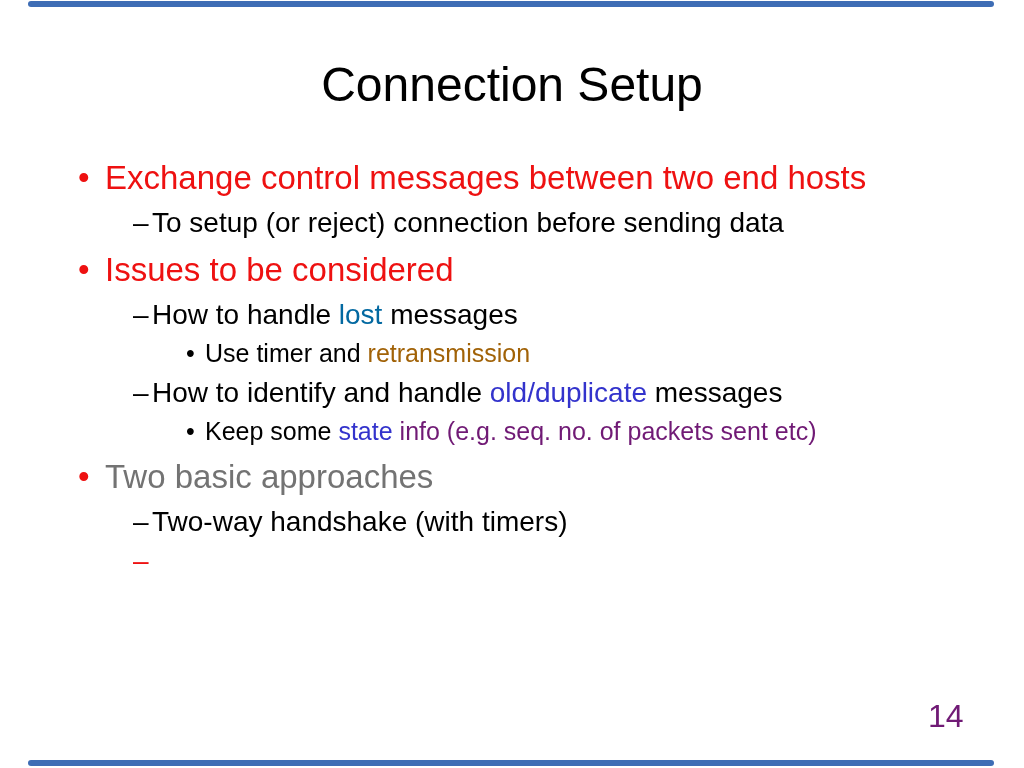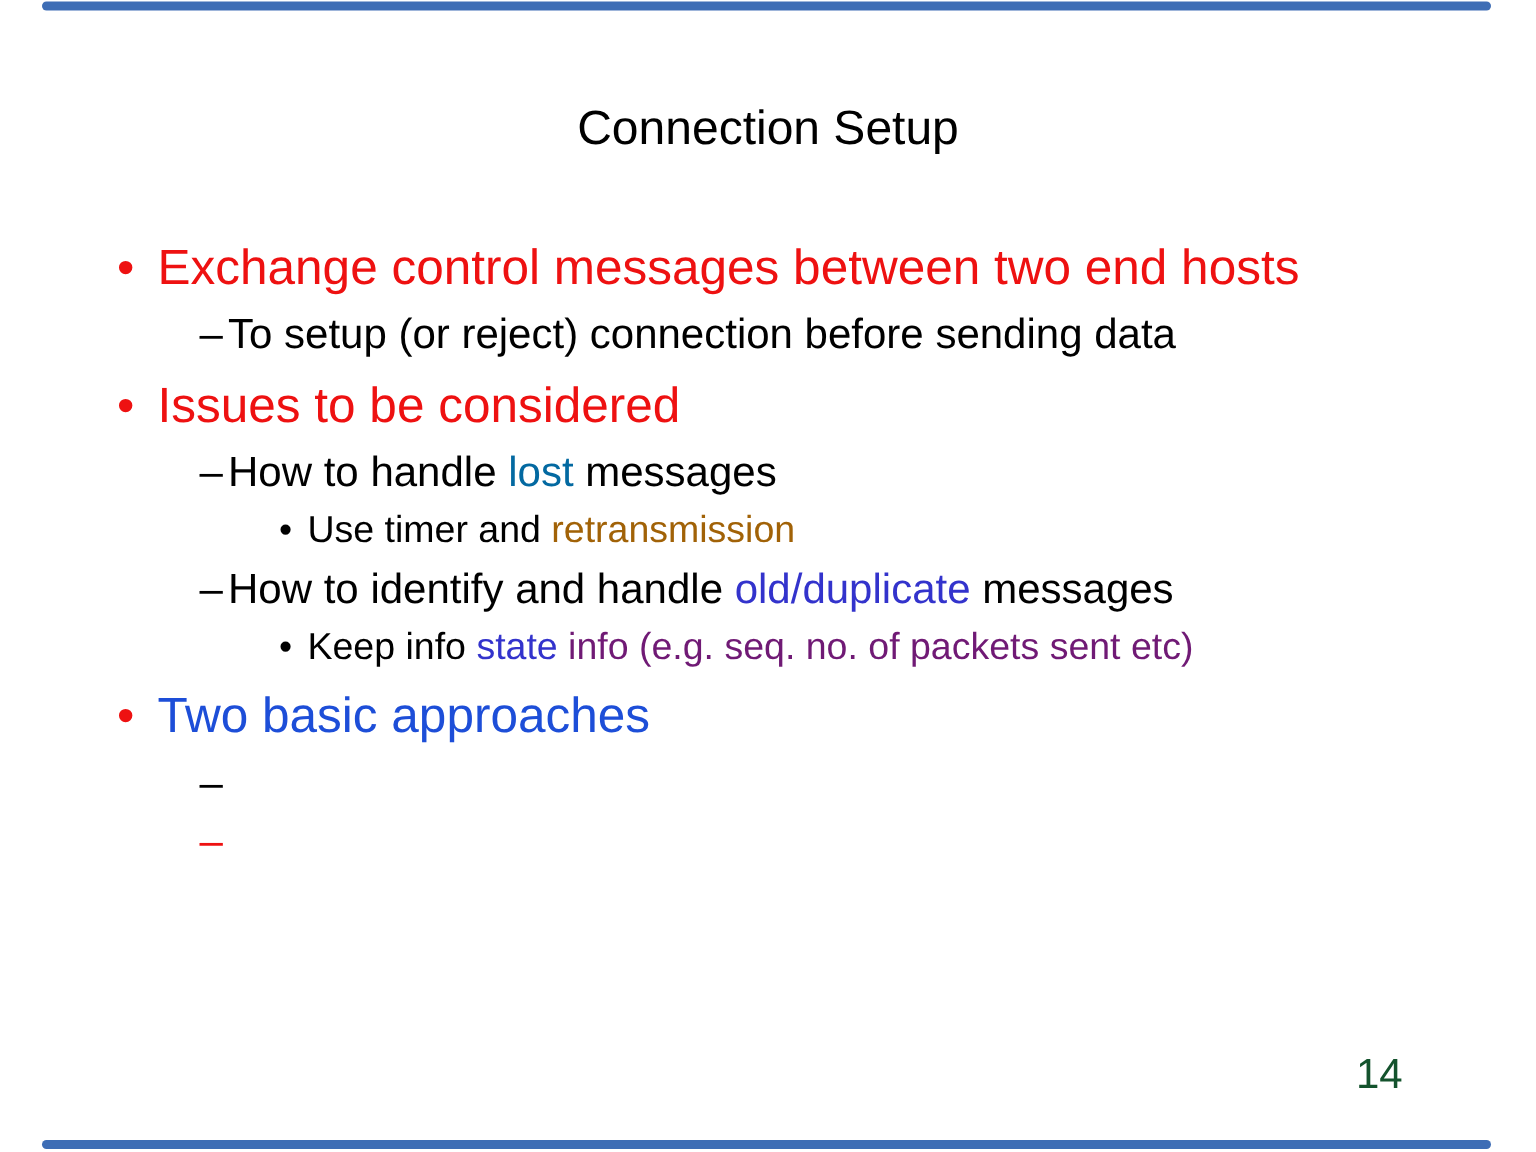--- a/index.html
+++ b/index.html
@@ -8,38 +8,38 @@
     background:#ffffff;
     font-family:"Liberation Sans",sans-serif;
     position:relative;overflow:hidden;
   }
   .slide{position:absolute;inset:0;background:#ffffff;}
   .bar{position:absolute;left:28px;width:966px;height:6px;border-radius:3px;}
   .bar-top{top:1px;}
   .bar-bottom{bottom:2px;}
   .title{
     position:absolute;top:58px;left:0;width:100%;
-    text-align:center;font-size:32px;line-height:54px;color:#000;
+    text-align:center;font-size:48px;line-height:54px;color:#000;
     white-space:nowrap;
   }
   .content{position:absolute;top:158px;left:0;right:0;}
   .row{display:flex;align-items:baseline;white-space:nowrap;}
   .lvl1{font-size:33px;line-height:40px;margin:0 0 7px 78px;}
   .lvl1 + .lvl2{margin-top:0;}
   .content > .lvl1{margin-top:9px;}
   .content > .lvl1:first-child{margin-top:0;}
   .lvl2{font-size:28px;line-height:36px;margin:0 0 3px 133px;}
   .lvl3{font-size:25px;line-height:34px;margin:0 0 5px 186px;}
   .marker{display:inline-block;flex:0 0 auto;}
   .lvl1 .marker{width:27px;}
   .lvl2 .marker{width:19px;}
   .lvl3 .marker{width:19px;}
   .pagenum{
-    position:absolute;left:904px;top:702px;
-    font-size:28px;line-height:28px;color:#14532d;
+    position:absolute;left:928px;top:702px;
+    font-size:32px;line-height:28px;color:#701a75;
   }
 </style>
 </head>
 <body>
 
 <div class="slide">
   <div class="bar bar-top" style="background: rgb(62, 109, 181);"></div>
   <div class="bar bar-bottom" style="background: rgb(62, 109, 181);"></div>
 
   <div class="title">Connection Setup</div>
@@ -64,28 +64,29 @@
       <div class="row lvl3">
         <span class="marker" style="color: rgb(0, 0, 0);">•</span>
         <span><span style="color: rgb(0, 0, 0);">Use timer and </span><span style="color: #a16207;">retransmission</span></span>
       </div>
       <div class="row lvl2">
         <span class="marker" style="color: rgb(0, 0, 0);">–</span>
         <span><span style="color: rgb(0, 0, 0);">How to identify and handle </span><span style="color: rgb(51, 51, 204); text-align: center;">old/duplicate</span><span style="color: rgb(0, 0, 0);"> messages</span></span>
       </div>
       <div class="row lvl3">
         <span class="marker" style="color: rgb(0, 0, 0);">•</span>
-        <span><span style="color: rgb(0, 0, 0);">Keep info </span><span style="color: rgb(51, 51, 204);">state</span><span style="color: #701a75;"> info (e.g. seq. no. of packets sent etc)</span></span>
+        <span><span style="color: rgb(0, 0, 0);">Keep some </span><span style="color: rgb(51, 51, 204);">state</span><span style="color: #701a75;"> info (e.g. seq. no. of packets sent etc)</span></span>
       </div>
       <div class="row lvl1">
         <span class="marker" style="color: rgb(238, 17, 17);">•</span>
-        <span><span style="color: #1d4ed8;">Two basic approaches</span></span>
+        <span><span style="color: #737373;">Two basic approaches</span></span>
       </div>
       <div class="row lvl2">
         <span class="marker" style="color: rgb(0, 0, 0);">–</span>
+        <span><span style="color: rgb(0, 0, 0);">Two-way handshake (with timers)</span></span>
       </div>
       <div class="row lvl2">
         <span class="marker" style="color: rgb(238, 17, 17);">–</span>
       </div>
     </div>
 
   <div class="pagenum">14</div>
 </div>
 
 </body></html>

